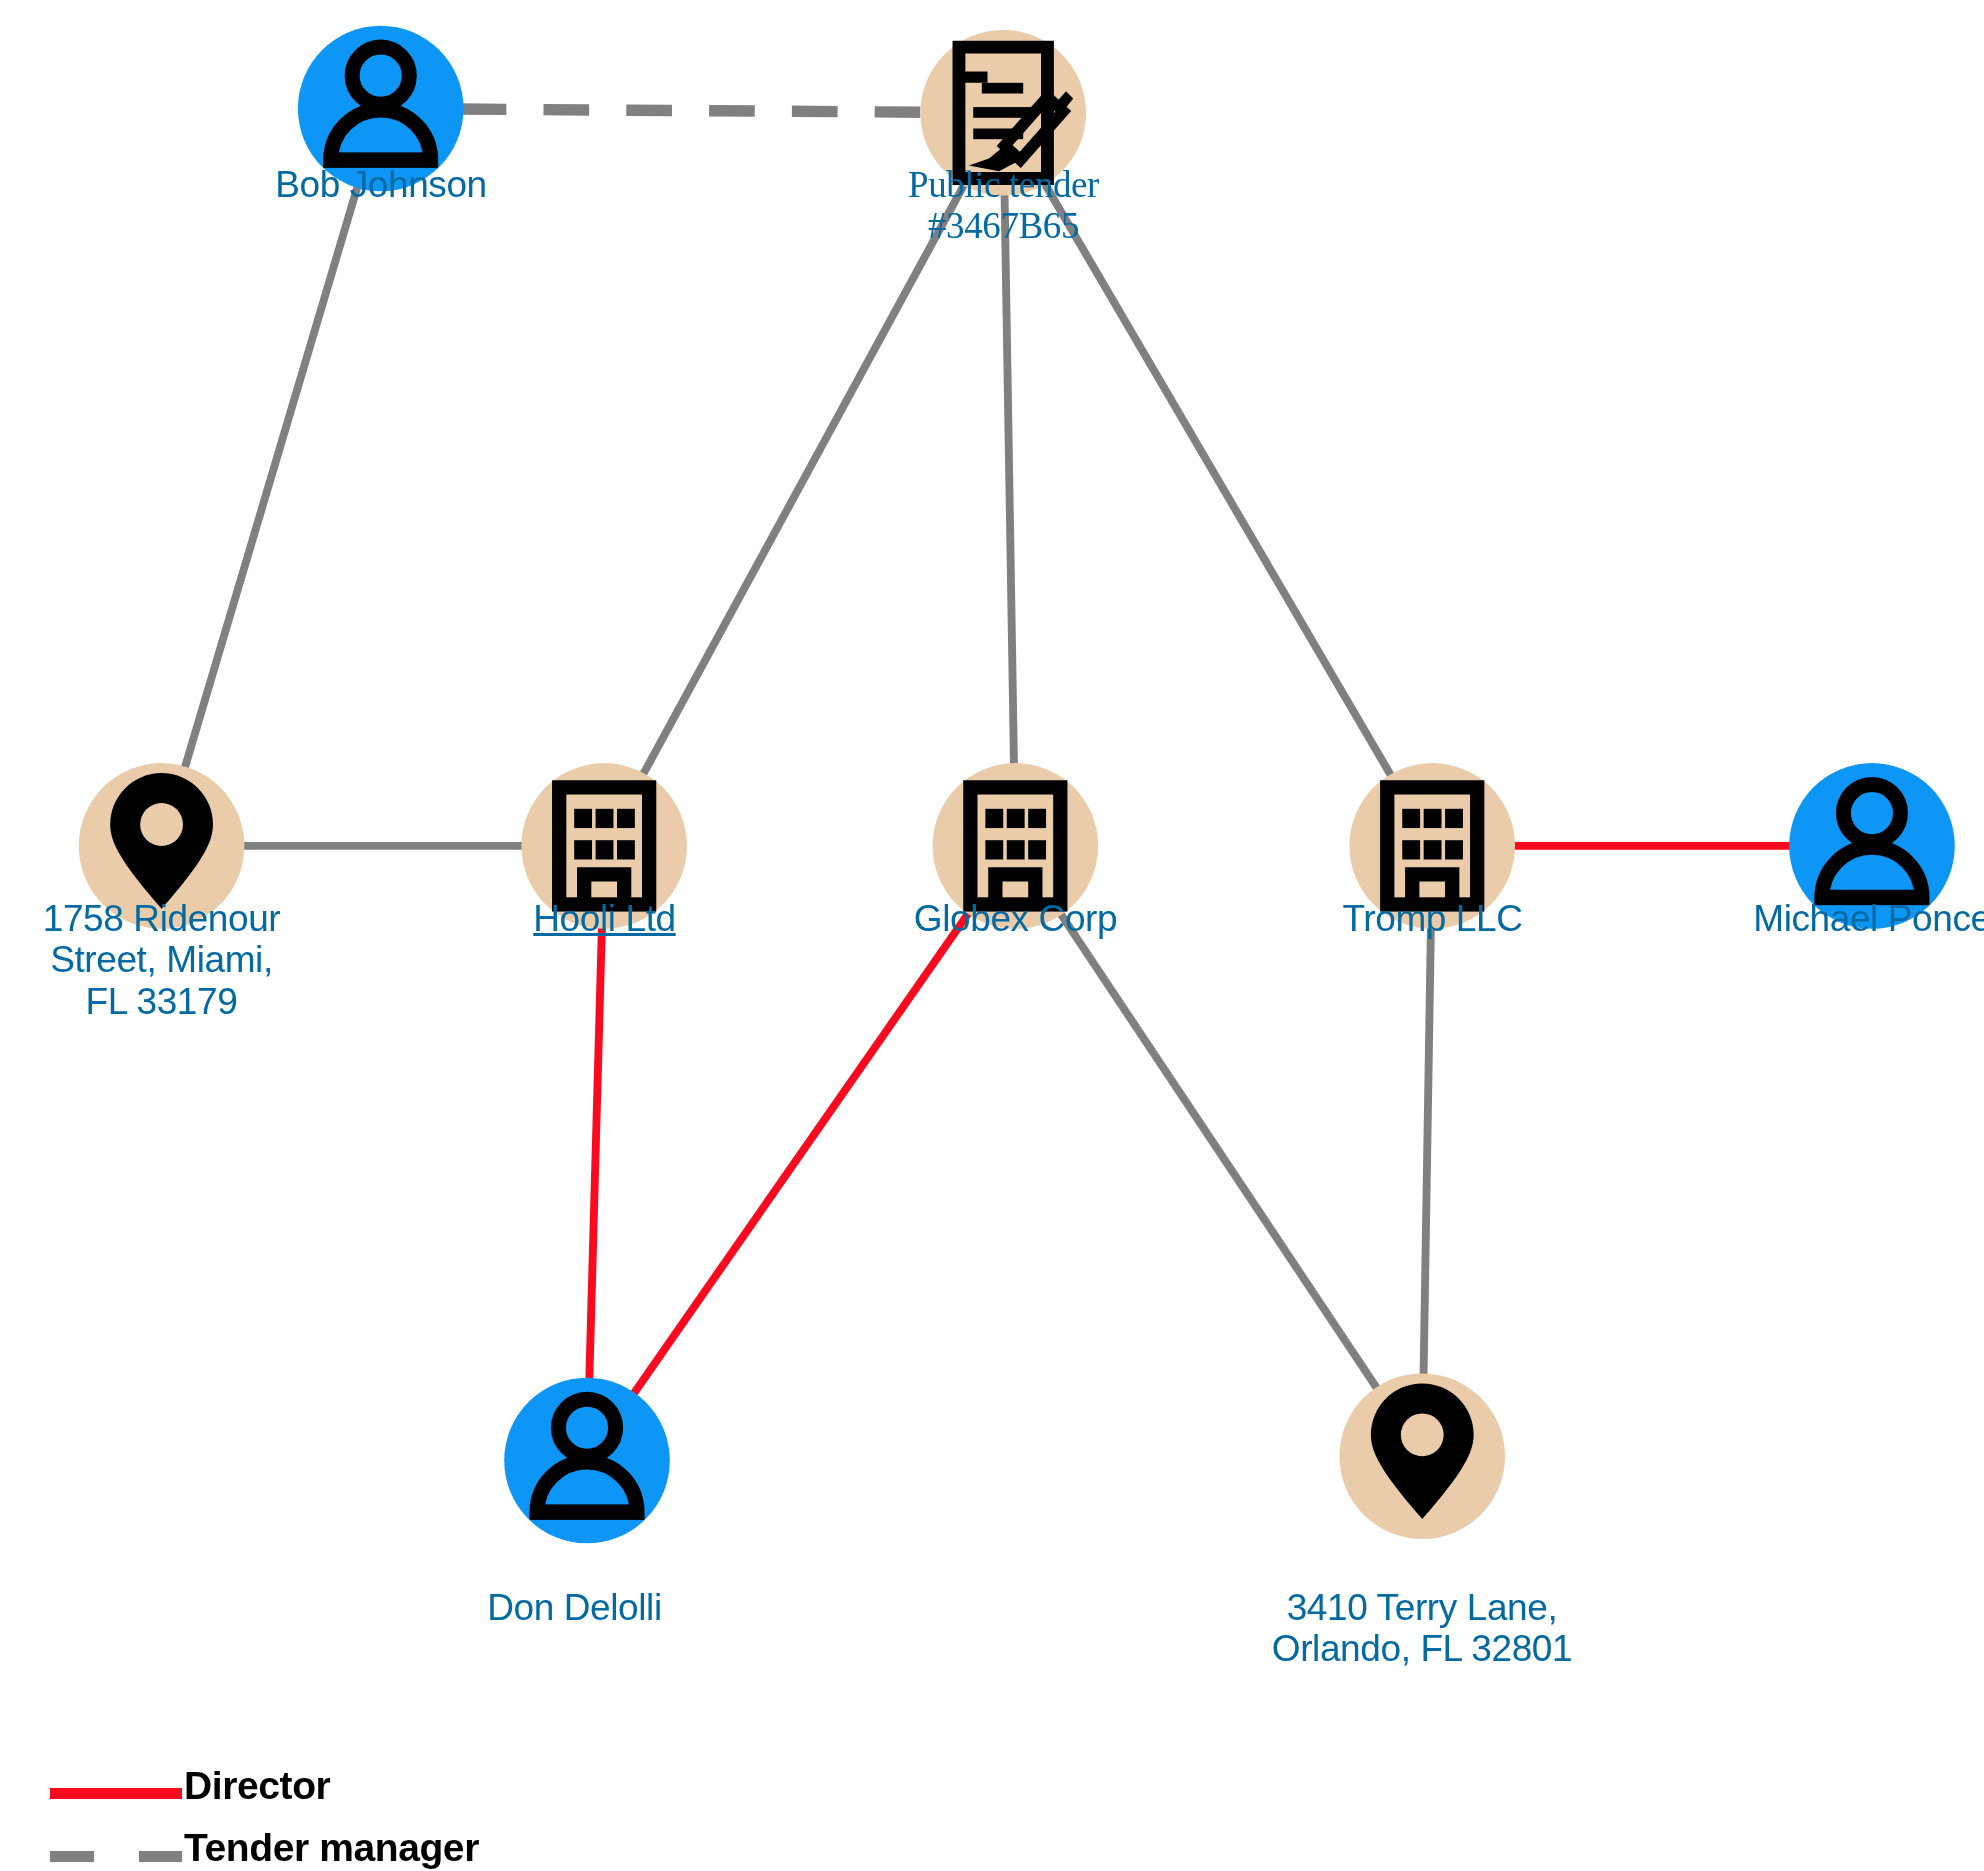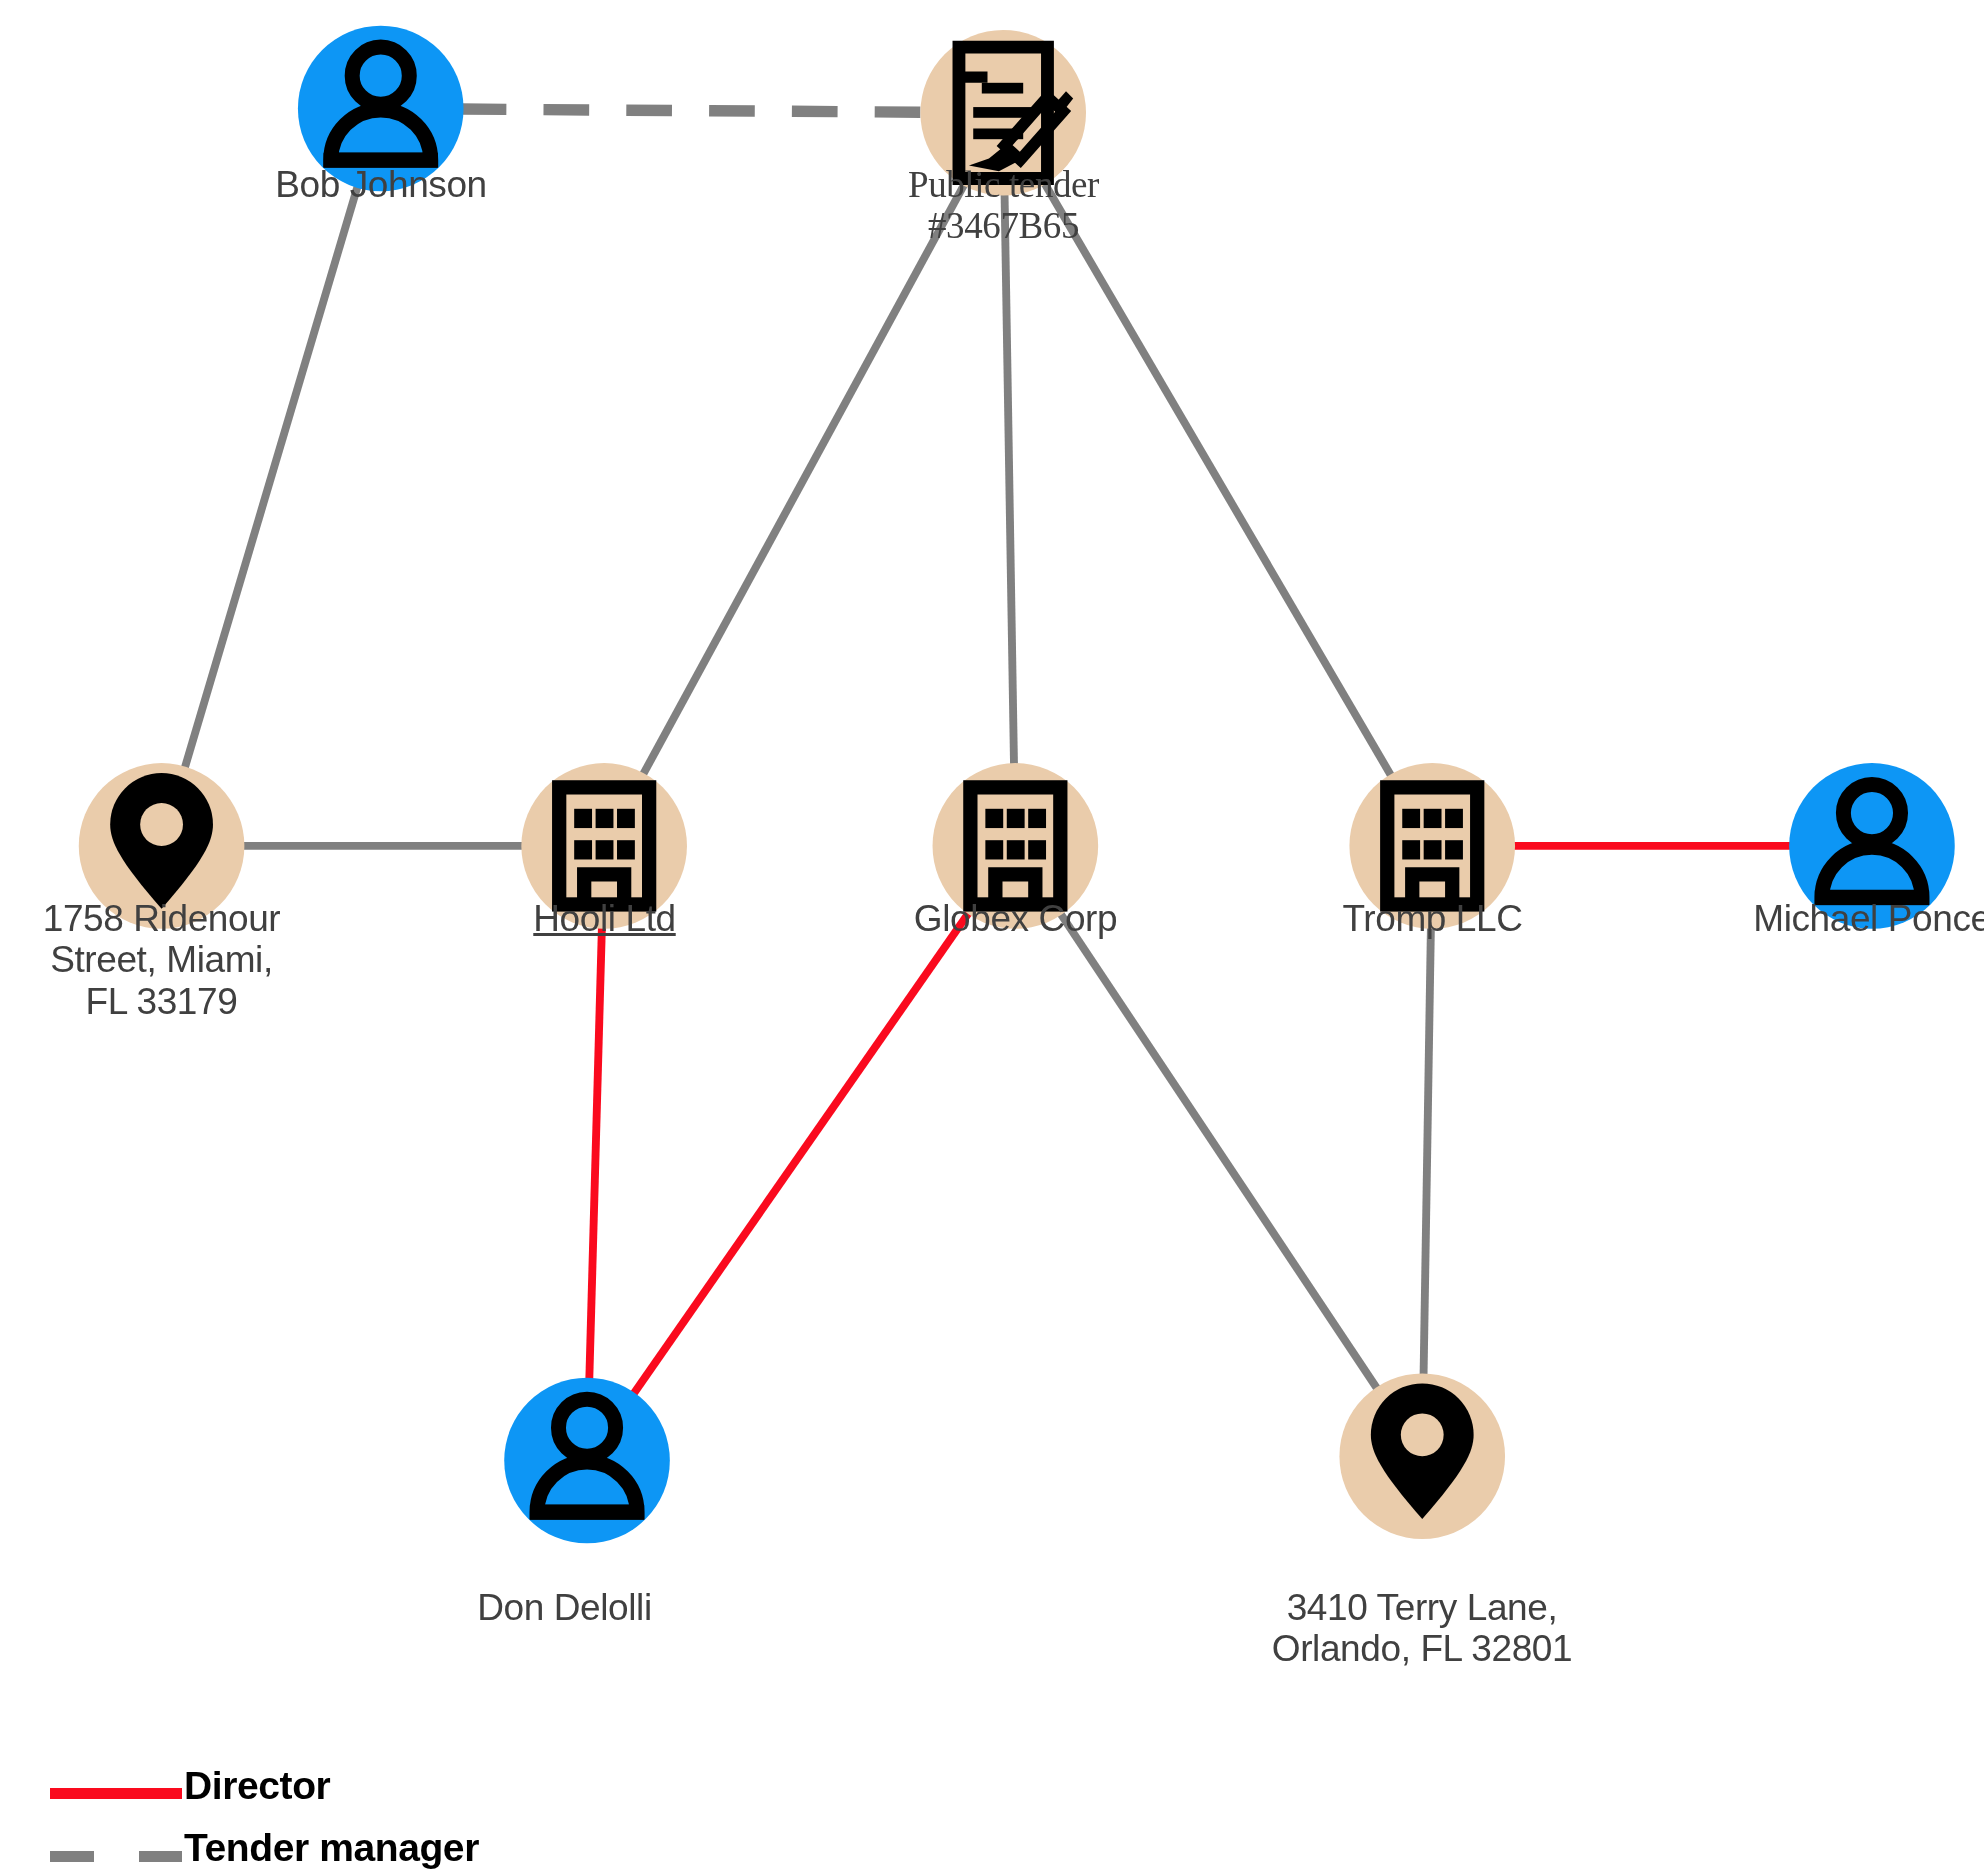--- a/index.html
+++ b/index.html
@@ -2,21 +2,21 @@
 <html style="font-size:11.4px"><head>
 <meta charset="utf-8">
 <style>
   html,body{margin:0;padding:0;background:#ffffff;}
   body{width:1985px;height:1871px;overflow:hidden;font-family:"Liberation Sans",sans-serif;}
   #stage{position:relative;width:1985px;height:1871px;background:#fff;}
   #graph{position:absolute;left:0;top:0;width:1985px;height:1871px;}
   .node-label{
     position:absolute;
     text-align:center;
-    color:#404040;
+    color:#0369a1;
     font-family:"Liberation Sans",sans-serif;
     font-size:37px;
     line-height:1.12;
     font-weight:400;
     letter-spacing:-0.4px;
     white-space:pre-line;
     pointer-events:none;
   }
   .legend-label{
     position:absolute;
@@ -126,21 +126,21 @@
       <div class="node-label" style="left: 181px; top: 164px; width: 400px;">Bob Johnson</div>
       <div class="node-label" style="left: 782px; top: 164px; width: 443px; font-family: Liberation Serif, serif;">Public tender
 #3467B65</div>
       <div class="node-label" style="left: -17px; top: 898px; width: 357px;">1758 Ridenour
 Street, Miami,
 FL 33179</div>
       <div class="node-label" style="left: 426px; top: 898px; width: 357px; text-decoration: underline;">Hooli Ltd</div>
       <div class="node-label" style="left: 837px; top: 898px; width: 357px;">Globex Corp</div>
       <div class="node-label" style="left: 1254px; top: 898px; width: 357px;">Tromp LLC</div>
       <div class="node-label" style="left: 1672px; top: 898px; width: 400px;">Michael Ponce</div>
-      <div class="node-label" style="left: 386px; top: 1587px; width: 357px;">Don Delolli</div>
+      <div class="node-label" style="left: 396px; top: 1587px; width: 357px;">Don Delolli</div>
       <div class="node-label" style="left: 1172px; top: 1587px; width: 500px;">3410 Terry Lane,
 Orlando, FL 32801</div>
     </div>
 
   <div id="legend">
       <div style="position: absolute; left: 50px; top: 1788px; width: 132px; height: 10.7px; background: rgb(250, 10, 30);"></div>
       <div class="legend-label" style="left: 184px; top: 1764px; text-align: right;">Director</div>
       <div style="position: absolute; left: 50px; top: 1851px; width: 132px; height: 10.7px; background: repeating-linear-gradient(to right, rgb(128, 128, 128) 0px, rgb(128, 128, 128) 44px, rgba(0, 0, 0, 0) 44px, rgba(0, 0, 0, 0) 89px);"></div>
       <div class="legend-label" style="left: 184px; top: 1826px;">Tender manager</div>
     </div>

